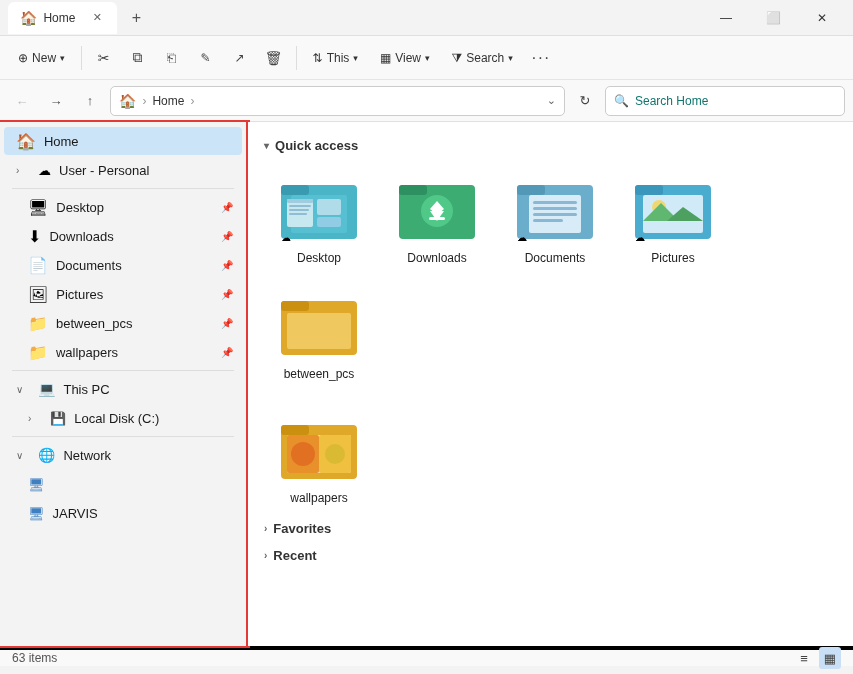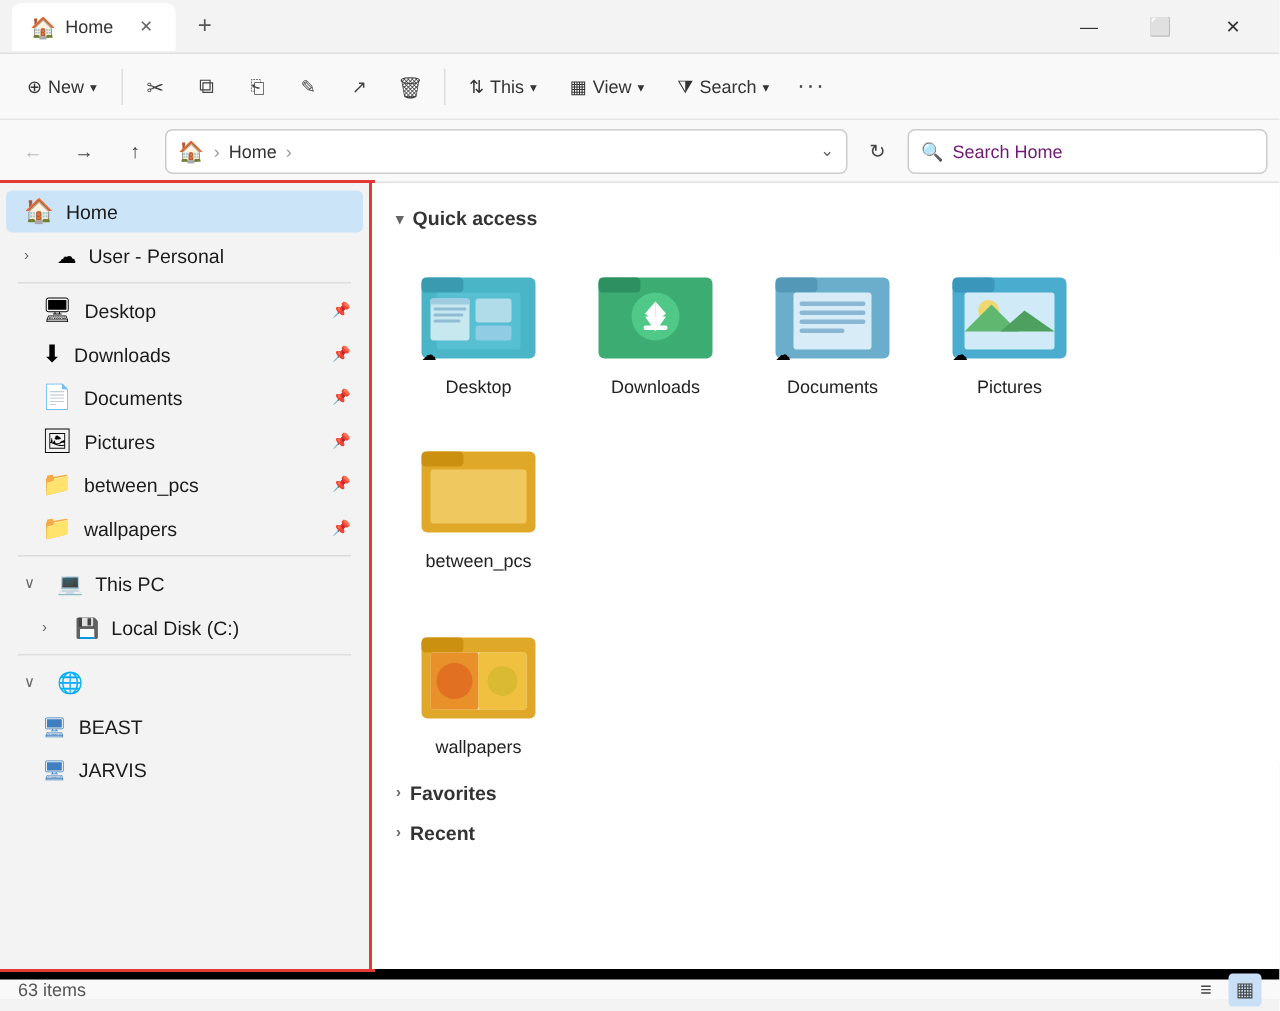--- a/index.html
+++ b/index.html
@@ -180,21 +180,21 @@
       cursor: pointer;
       gap: 6px;
     }
     .file-icon { width: 80px; height: 72px; position: relative; }
     .file-name { font-size: 12px; color: #222; text-align: center; word-break: break-word; }
 
     
     .status-bar {
       height: 20px;
       background: #f9f9f9;
-      border-top: 7px solid #000000;
+      border-top: 4px solid #000000;
       display: flex; align-items: center;
       padding: 0 12px;
       font-size: 12px; color: #555;
     }
     .status-bar-right {
       margin-left: auto; display: flex; gap: 4px;
     }
     .view-btn {
       width: 22px; height: 22px;
       display: flex; align-items: center; justify-content: center;
@@ -259,21 +259,21 @@
   <div class="address-bar">
     <span class="breadcrumb-home">🏠</span>
     <span class="breadcrumb-sep">›</span>
     <span>Home</span>
     <span class="breadcrumb-sep">›</span>
     <span class="address-bar-chevron">⌄</span>
   </div>
   <div class="address-refresh">↻</div>
   <div class="search-box">
     <span style="color:#888;">🔍</span>
-    <span style="color:#701a75;">Search Home</span>
+    <span style="color:#0f766e;">Search Home</span>
   </div>
 </div>
 
 <div class="main-layout">
 
   <div class="sidebar">
 
     <div class="sidebar-item active">
       <span class="item-icon">🏠</span>
       <span class="item-label">Home</span>
@@ -335,25 +335,25 @@
       <span class="expand-icon">›</span>
       <span class="item-icon" style="font-size:13px;">💾</span>
       <span class="item-label">Local Disk (C:)</span>
     </div>
 
     <div class="sidebar-sep"></div>
 
     <div class="sidebar-item">
       <span class="expand-icon">∨</span>
       <span class="item-icon" style="font-size:14px;">🌐</span>
+      <span class="item-label">Network</span>
     </div>
 
     <div class="sidebar-item indent1">
       <span class="item-icon" style="font-size:13px; color:#4080c0;">🖥</span>
-      <span class="item-label">BEAST</span>
     </div>
 
     <div class="sidebar-item indent1">
       <span class="item-icon" style="font-size:13px; color:#4080c0;">🖥</span>
       <span class="item-label">JARVIS</span>
     </div>
   </div>
 
   <div class="content-area">
 

